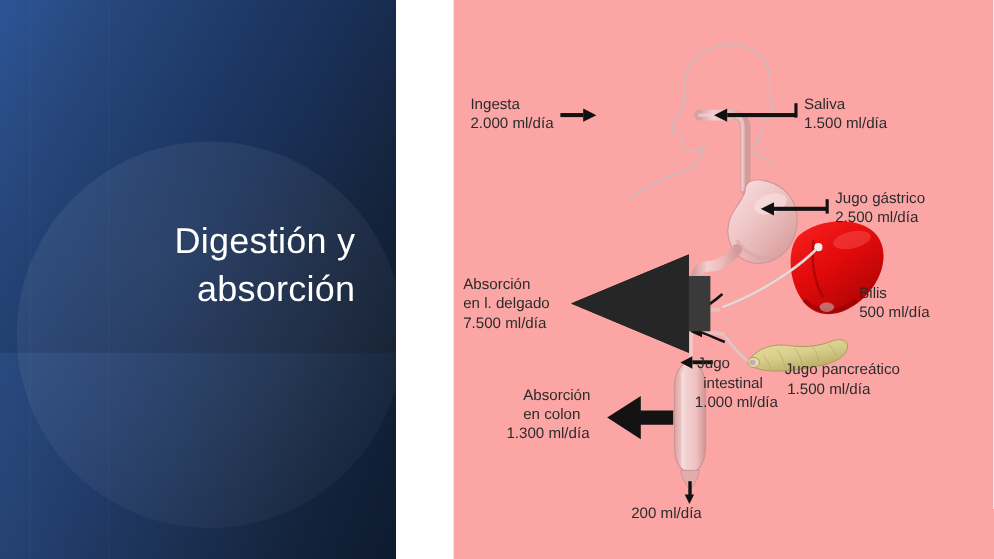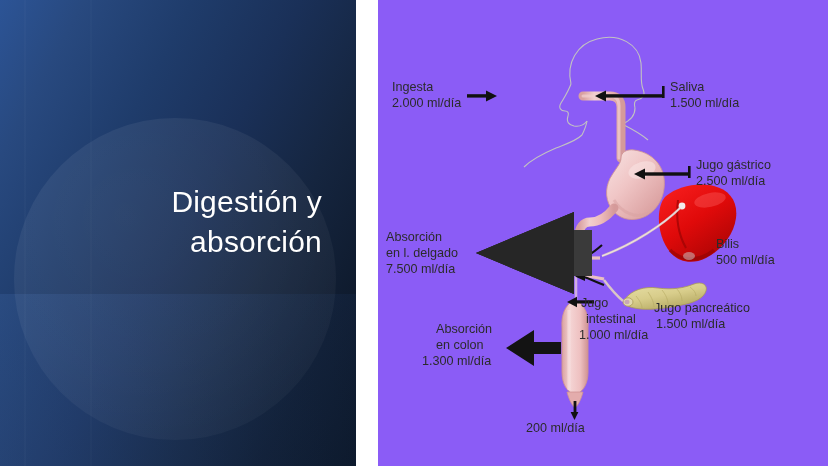--- a/index.html
+++ b/index.html
@@ -13,21 +13,21 @@
     height: 466px;
     overflow: hidden;
     background: #ffffff;
     font-family: "Liberation Sans", sans-serif;
   }
 
   
   #title-panel {
     position: absolute;
     left: 0; top: 0;
-    width: 356px;
+    width: 330px;
     height: 466px;
     overflow: hidden;
     background: linear-gradient(118deg,
                 #2c5496 0%,
                 #28497f 14%,
                 #1f3c6b 32%,
                 #1a3058 50%,
                 #15253f 68%,
                 #0f1b2e 84%,
                 #0a1422 100%);
@@ -77,21 +77,21 @@
     letter-spacing: 0.2px;
     white-space: pre-line;
     text-shadow: 0 0 1px rgba(0,0,0,0.15);
   }
 
   
   #diagram-panel {
     position: absolute;
     left: 378px; top: 0;
     width: 450px; height: 466px;
-    background: #8b5cf6;
+    background: #fca5a5;
   }
   #diagram-svg { display:block; }
 
   .lbl {
     font-family: "Liberation Sans", sans-serif;
     fill: #2b2b2b;
     font-size: 12.6px;
   }
 </style>
 </head>

